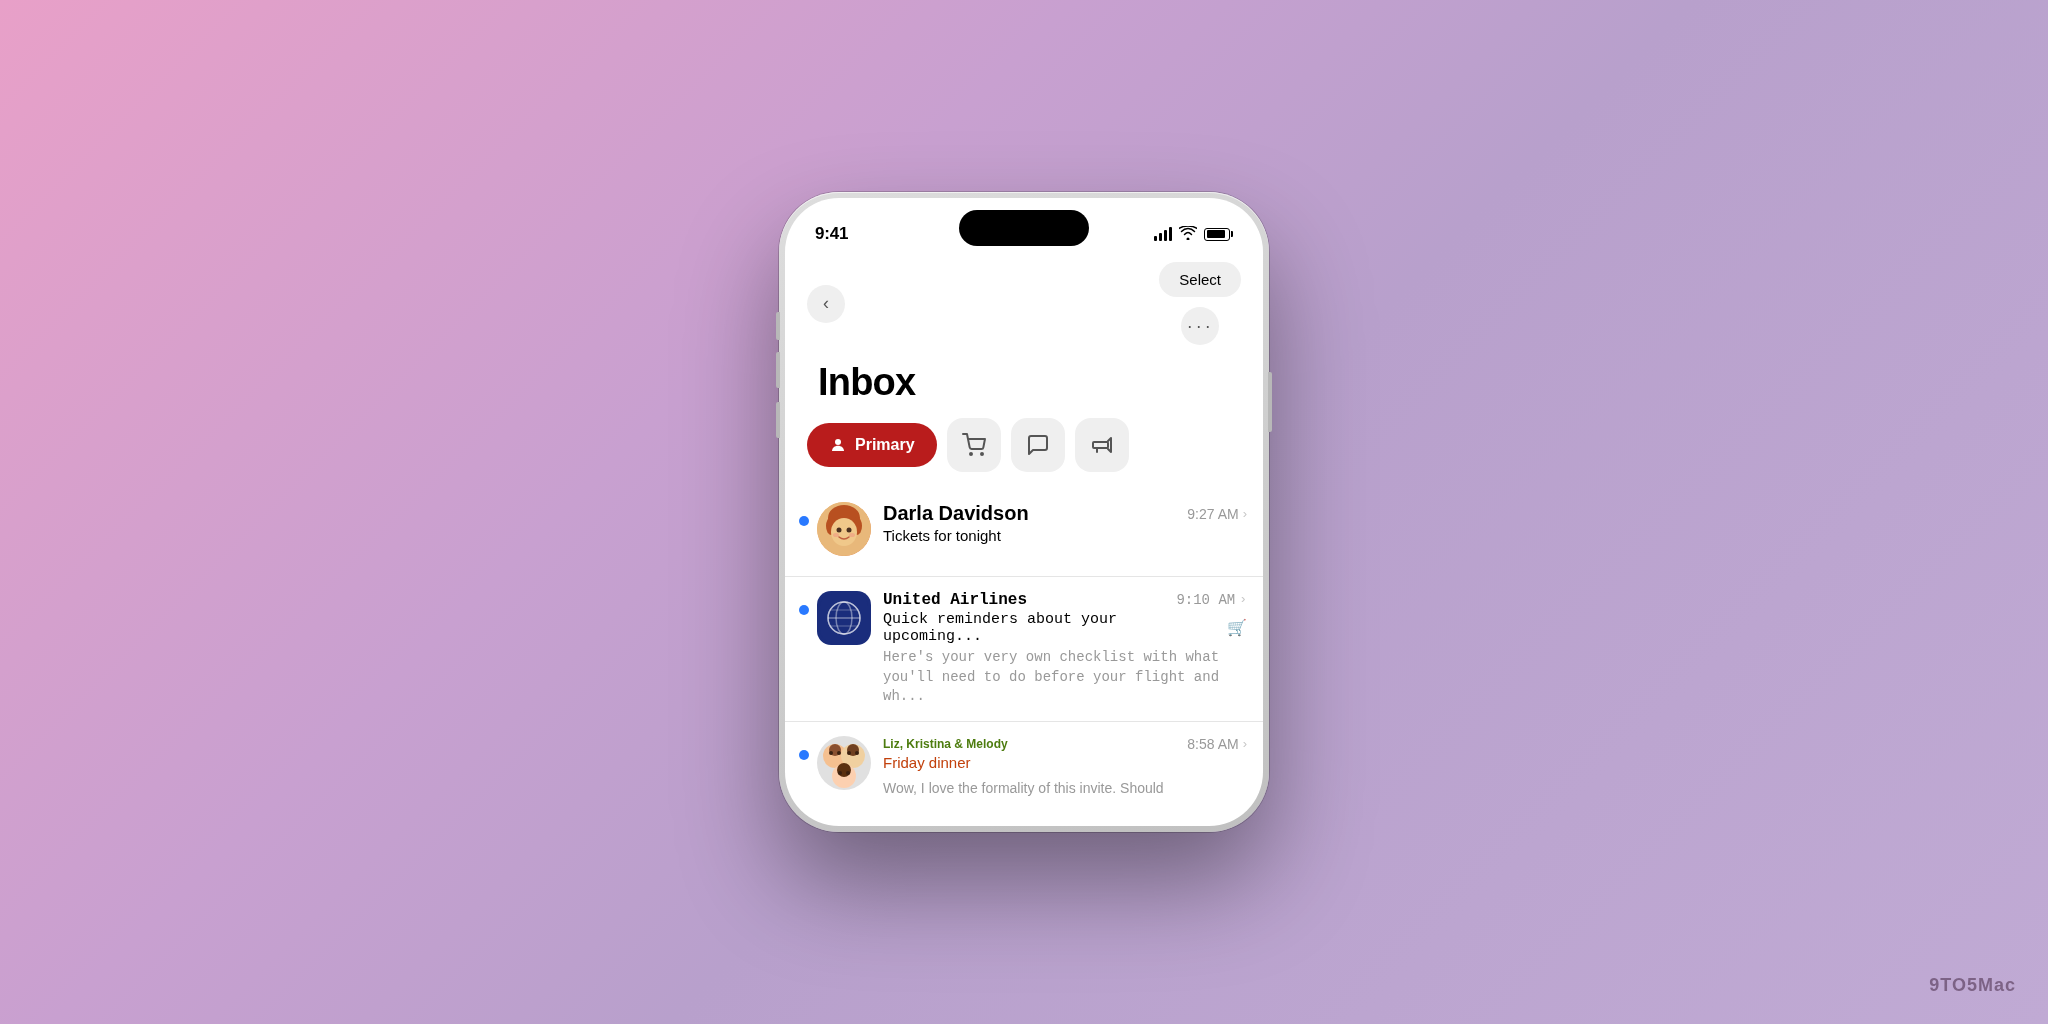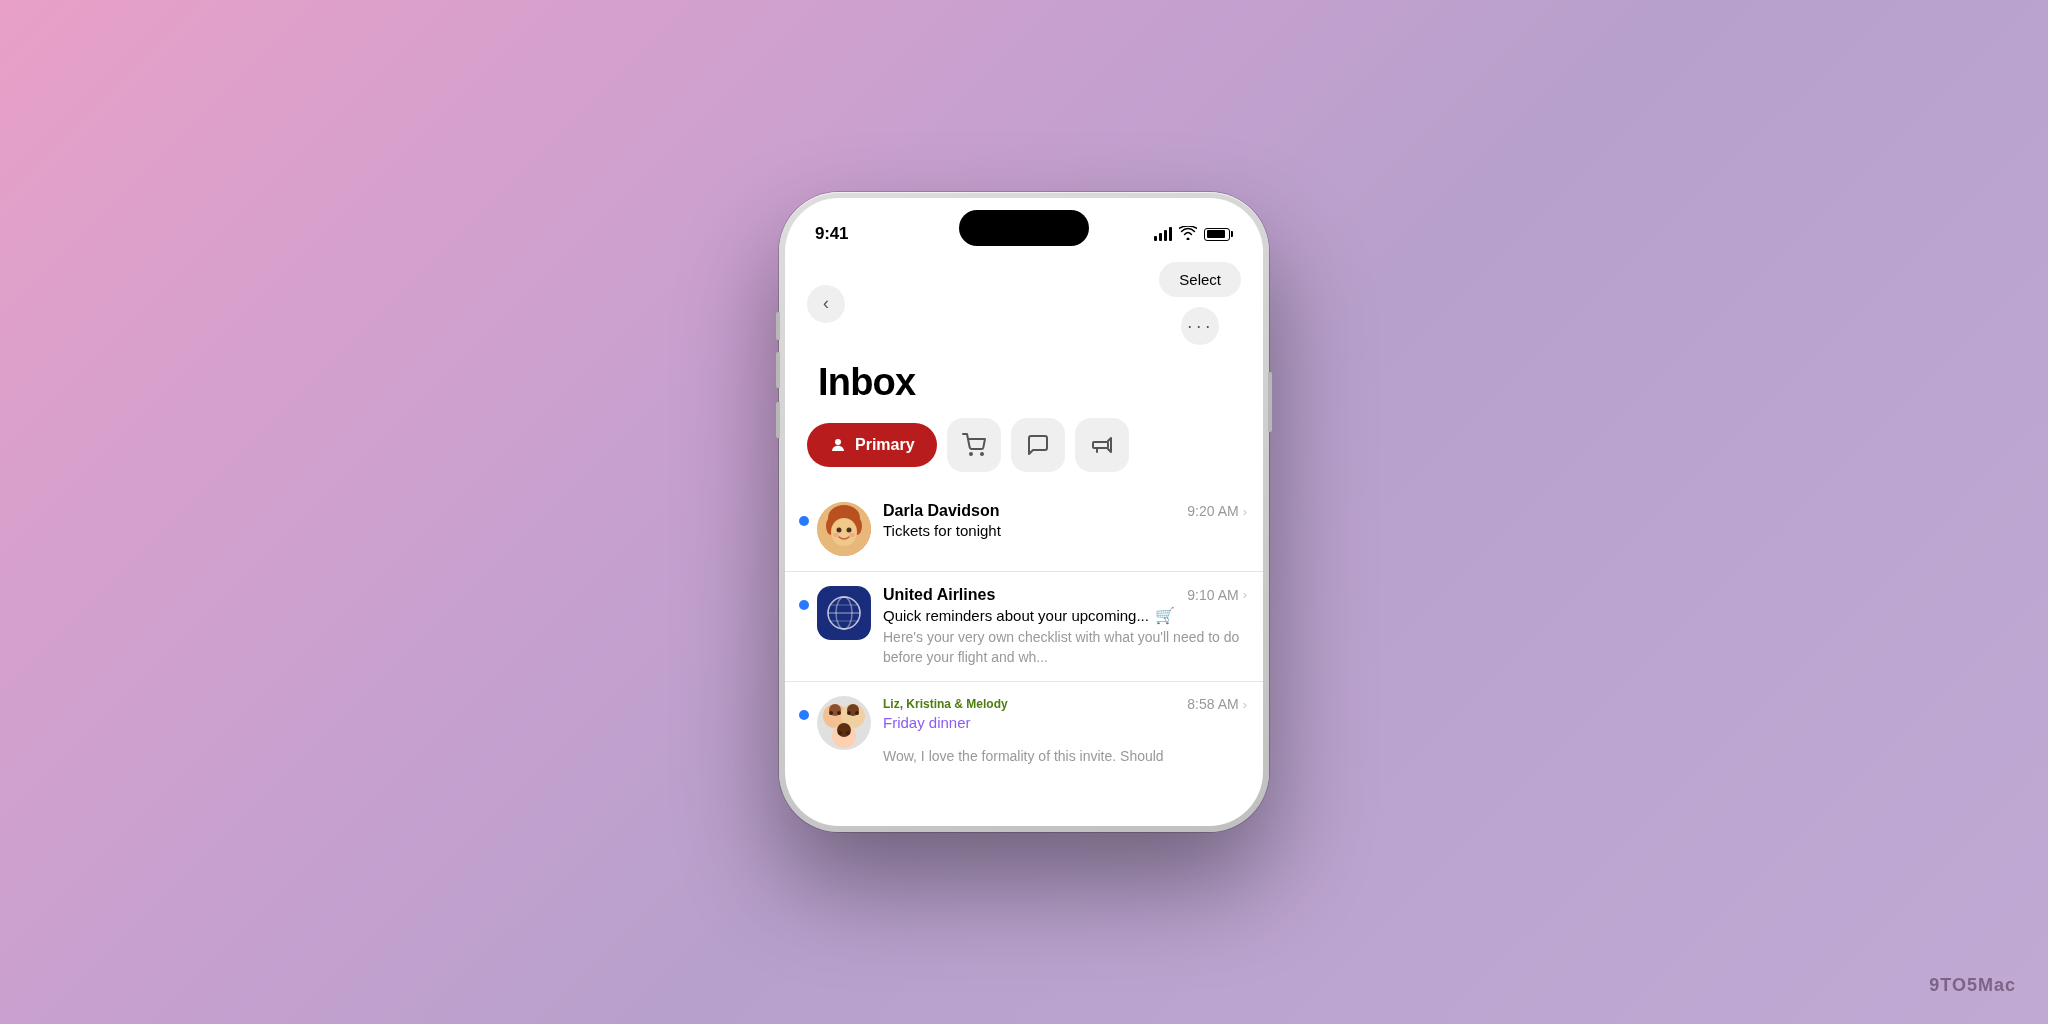--- a/index.html
+++ b/index.html
@@ -124,31 +124,31 @@
               <circle cx="32" cy="28" r="2.5" fill="#4a3020"></circle>
 
               <path d="M22 35 Q27 39 32 35" stroke="#c06040" stroke-width="1.5" fill="none" stroke-linecap="round"></path>
 
               <ellipse cx="19" cy="33" rx="3" ry="2" fill="#f09080" opacity="0.5"></ellipse>
               <ellipse cx="35" cy="33" rx="3" ry="2" fill="#f09080" opacity="0.5"></ellipse>
             </svg>
           </div>
           <div style="flex:1;min-width:0;">
             <div style="display:flex;justify-content:space-between;align-items:center;margin-bottom:2px;">
-              <span style="font-size:16px;font-weight:700;color:#000;">Darla Davidson</span>
+              <span style="font-size:20px;font-weight:700;color:#000;">Darla Davidson</span>
               <div style="display:flex;align-items:center;gap:4px;">
-                <span style="font-size:14px;color:#999;">9:20 AM</span>
+                <span style="font-size:14px;color:#999;">9:27 AM</span>
                 <span style="color:#c8c8c8;font-size:13px;">›</span>
               </div>
             </div>
             <div style="font-size:15px;font-weight:500;color:#000;margin-bottom:18px;">Tickets for tonight</div>
           </div>
         </div>
 
-        <div style="display:flex;align-items:flex-start;padding:14px 16px 14px 14px;border-bottom:0.5px solid #e5e5e5;cursor:pointer;">
+        <div style="display:flex;align-items:flex-start;padding:14px 16px 14px 14px;border-bottom:0.5px solid #e5e5e5;cursor:pointer;font-family:Liberation Mono, monospace;">
           <div style="width:10px;height:10px;border-radius:50%;background:#2979ff;margin-top:14px;margin-right:8px;flex-shrink:0;"></div>
 
           <div style="width:54px;height:54px;border-radius:14px;margin-right:12px;flex-shrink:0;background:#1a2d7c;display:flex;align-items:center;justify-content:center;overflow:hidden;">
             <svg width="48" height="48" viewBox="0 0 48 48">
               <rect width="48" height="48" rx="12" fill="#1a2d7c"></rect>
 
               <circle cx="24" cy="24" r="16" fill="none" stroke="rgba(255,255,255,0.4)" stroke-width="1.5"></circle>
               <ellipse cx="24" cy="24" rx="8" ry="16" fill="none" stroke="rgba(255,255,255,0.4)" stroke-width="1.5"></ellipse>
               <line x1="8" y1="24" x2="40" y2="24" stroke="rgba(255,255,255,0.4)" stroke-width="1.5"></line>
               <line x1="10" y1="16" x2="38" y2="16" stroke="rgba(255,255,255,0.3)" stroke-width="1"></line>
@@ -195,21 +195,21 @@
             </svg>
           </div>
           <div style="flex:1;min-width:0;">
             <div style="display:flex;justify-content:space-between;align-items:center;margin-bottom:2px;">
               <span style="font-size:12px;font-weight:700;color:#4d7c0f;">Liz, Kristina &amp; Melody</span>
               <div style="display:flex;align-items:center;gap:4px;">
                 <span style="font-size:14px;color:#999;">8:58 AM</span>
                 <span style="color:#c8c8c8;font-size:13px;">›</span>
               </div>
             </div>
-            <div style="font-size:15px;font-weight:500;color:#8b5cf6;margin-bottom:16px;">Friday dinner</div>
+            <div style="font-size:15px;font-weight:500;color:#c2410c;margin-bottom:8px;">Friday dinner</div>
             <div style="font-size:14px;color:#999;line-height:1.4;">Wow, I love the formality of this invite. Should</div>
           </div>
         </div>
 
       </div>
     </div>
   </div>
 
   <div style="position:absolute;bottom:28px;right:32px;font-size:18px;font-weight:800;color:rgba(70,40,70,0.55);letter-spacing:1px;font-family:sans-serif;">9TO5Mac</div>
 

